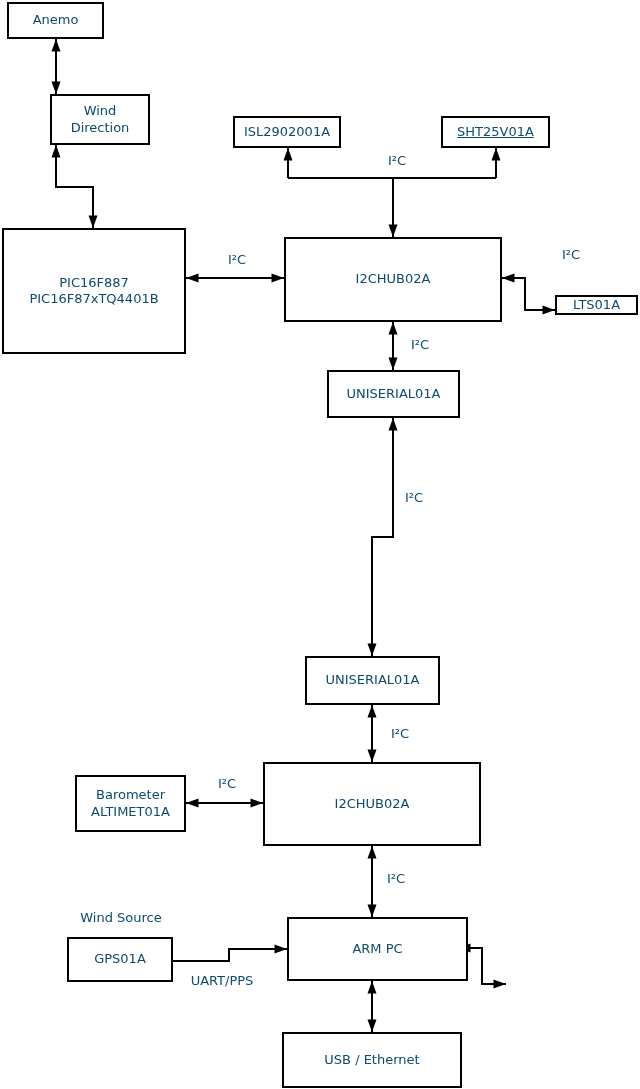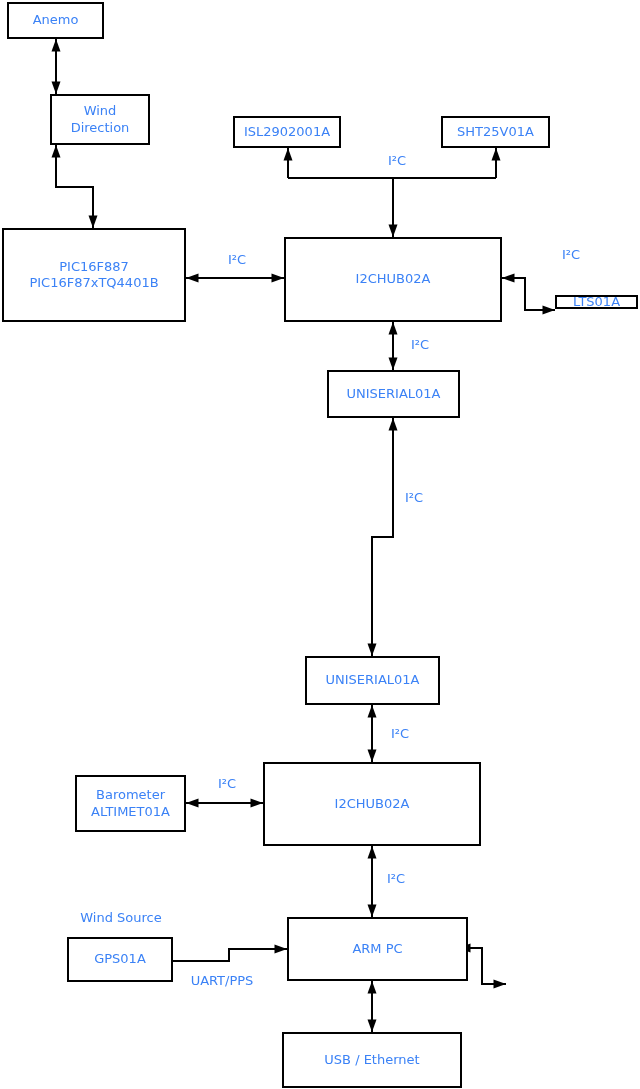--- a/index.html
+++ b/index.html
@@ -6,21 +6,21 @@
     margin: 0;
     padding: 0;
     background: #ffffff;
   }
   .diagram {
     position: relative;
     width: 640px;
     height: 1089px;
     background: #ffffff;
     font-family: "DejaVu Sans", "Liberation Sans", sans-serif;
-    color: #3b82f6;
+    color: #0c4a6e;
     overflow: hidden;
   }
   .connector-layer {
     position: absolute;
     left: 0;
     top: 0;
     width: 640px;
     height: 1089px;
   }
   .connector-layer path.edge {
@@ -89,30 +89,30 @@
     <path class="edge" d="M458,948 H482 V984 H506" marker-start="url(#arrow)" marker-end="url(#arrow)"></path>
 
     <path class="edge" d="M372,981 V1032" marker-start="url(#arrow)" marker-end="url(#arrow)"></path>
   </svg>
 
   <div class="node" style="left:7px; top:2px; width:97px; height:37px;">Anemo</div>
 
   <div class="node" style="left:6px; top:94px; width:100px; height:51px;margin-left:44px;">Wind
 Direction</div>
 
-  <div class="node" style="left:2px; top:228px; width:184px; height:94px;">PIC16F887
+  <div class="node" style="left:2px; top:228px; width:184px; height:126px;">PIC16F887
 PIC16F87xTQ4401B</div>
 
   <div class="node" style="left:233px; top:116px; width:108px; height:32px;">ISL2902001A</div>
 
-  <div class="node" style="left:441px; top:116px; width:109px; height:32px;">SHT25V01A</div>
+  <div class="node" style="left:441px; top:116px; width:109px; height:32px;text-decoration:underline;">SHT25V01A</div>
 
   <div class="node" style="left:284px; top:237px; width:218px; height:85px;">I2CHUB02A</div>
 
-  <div class="node" style="left:555px; top:295px; width:83px; height:14px;">LTS01A</div>
+  <div class="node" style="left:555px; top:295px; width:83px; height:20px;">LTS01A</div>
 
   <div class="node" style="left:327px; top:370px; width:133px; height:48px;">UNISERIAL01A</div>
 
   <div class="node" style="left:305px; top:656px; width:135px; height:49px;">UNISERIAL01A</div>
 
   <div class="node" style="left:263px; top:762px; width:218px; height:84px;">I2CHUB02A</div>
 
   <div class="node" style="left:75px; top:775px; width:111px; height:57px;">Barometer
 ALTIMET01A</div>
 

